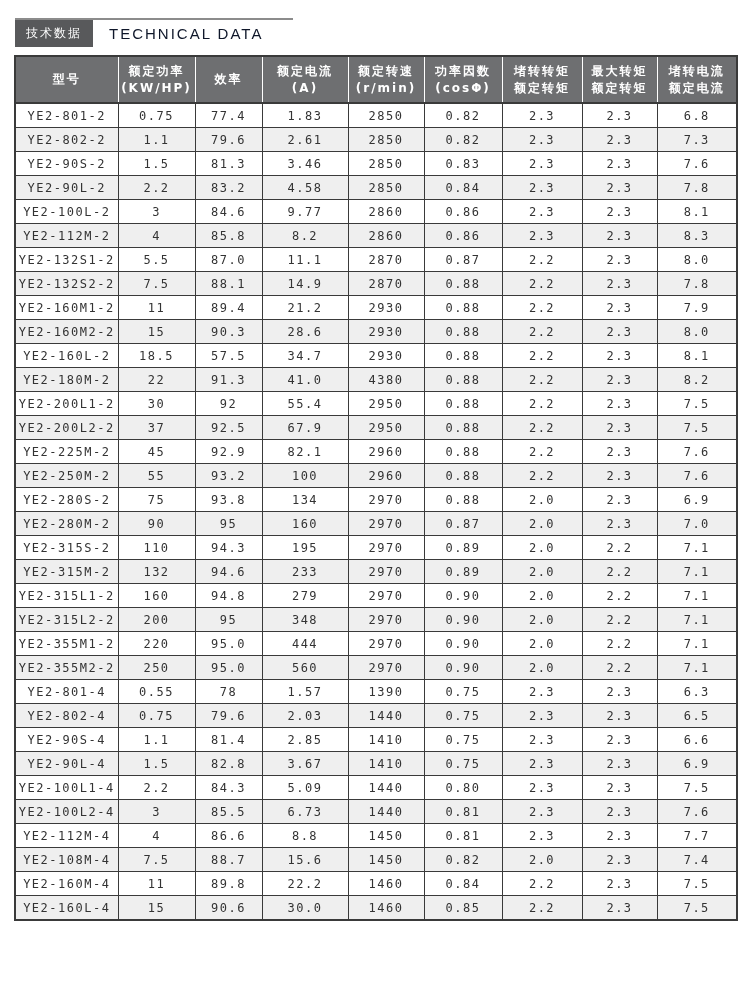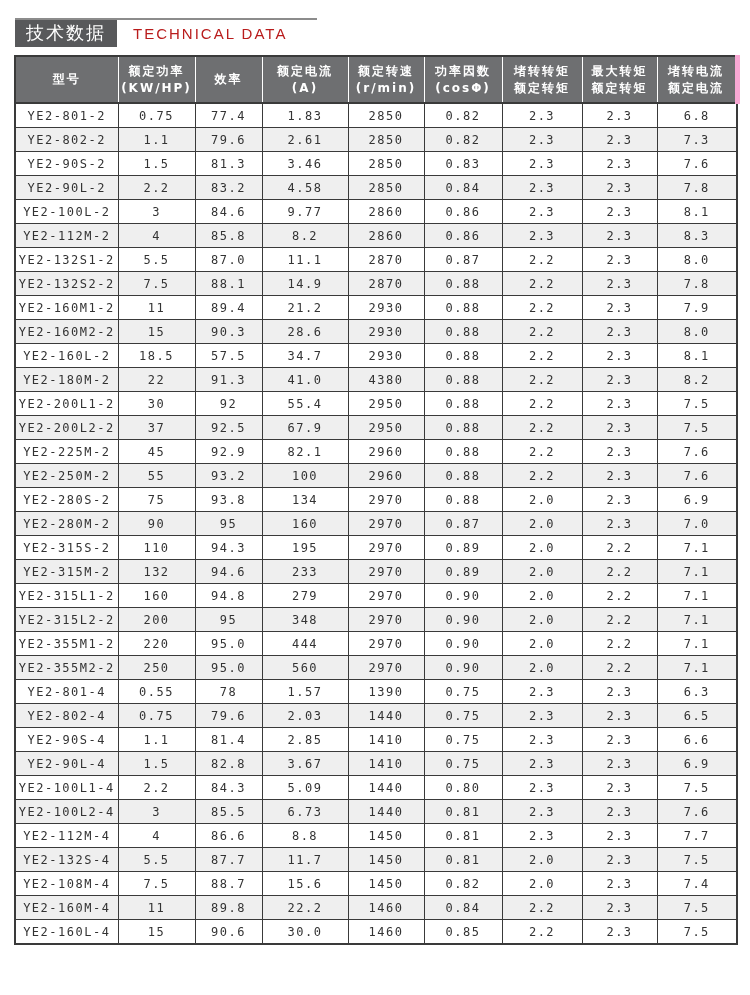--- a/index.html
+++ b/index.html
@@ -13,28 +13,28 @@
   
   .section-header{
     margin:18px 0 0 15px;
     display:inline-block;
     border-top:2px solid #8c8c8c;
   }
   .section-header-inner{display:flex;align-items:stretch;}
   .title-box{
     background:#58595b;
     color:#ffffff;
-    font-size:18px;
+    font-size:12px;
     letter-spacing:2px;
     padding:3px 11px 4px 11px;
     line-height:20px;
     white-space:nowrap;
   }
   .title-en{
-    color:#b91c1c;
+    color:#0f172a;
     font-size:15px;
     letter-spacing:2px;
     padding:0 30px 0 16px;
     display:flex;align-items:center;
     white-space:nowrap;
     font-family:"Liberation Sans","DejaVu Sans",sans-serif;
   }
   
   table.spec{
     border-collapse:collapse;
@@ -50,21 +50,21 @@
     font-weight:bold;
     letter-spacing:2px;
     height:45px;
     line-height:1.35;
     border-right:1px solid #ffffff;
     border-bottom:2px solid #3a3a3a;
     text-align:center;
     vertical-align:middle;
     padding:0;
   }
-  table.spec th:last-child{border-right:5px solid #f9a8d4;}
+  table.spec th:last-child{border-right:1px solid #f9a8d4;}
   table.spec td{
     font-family:"DejaVu Sans Mono","Liberation Mono",monospace;
     font-size:12px;
     color:#333333;
     letter-spacing:1.5px;
     text-align:center;
     vertical-align:middle;
     height:23px;
     line-height:1;
     padding:0;
@@ -449,31 +449,20 @@
         <td>4</td>
         <td>86.6</td>
         <td>8.8</td>
         <td>1450</td>
         <td>0.81</td>
         <td>2.3</td>
         <td>2.3</td>
         <td>7.7</td>
       </tr>
       <tr>
-        <td>YE2-132S-4</td>
-        <td>5.5</td>
-        <td>87.7</td>
-        <td>11.7</td>
-        <td>1450</td>
-        <td>0.81</td>
-        <td>2.0</td>
-        <td>2.3</td>
-        <td>7.5</td>
-      </tr>
-      <tr>
         <td>YE2-108M-4</td>
         <td>7.5</td>
         <td>88.7</td>
         <td>15.6</td>
         <td>1450</td>
         <td>0.82</td>
         <td>2.0</td>
         <td>2.3</td>
         <td>7.4</td>
       </tr>

